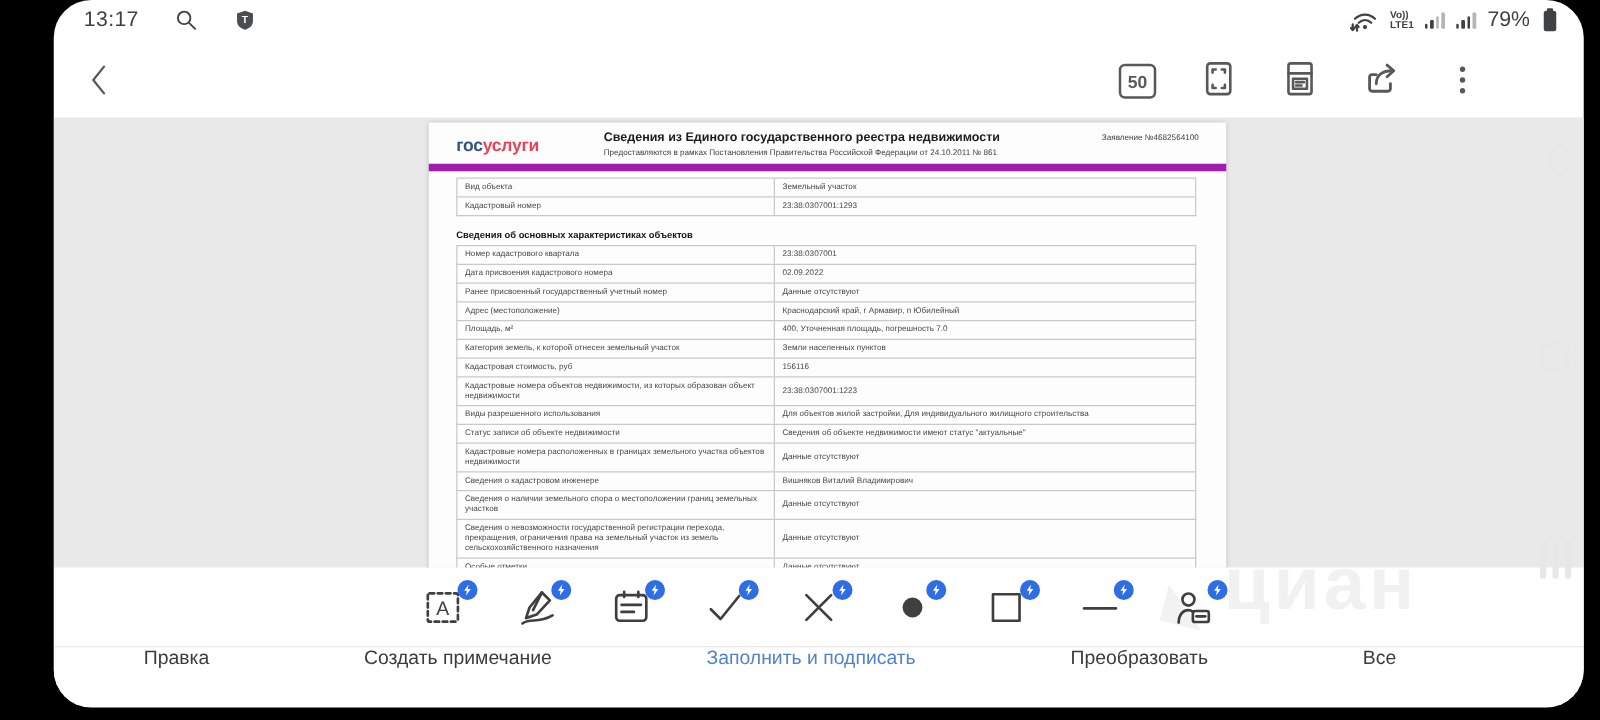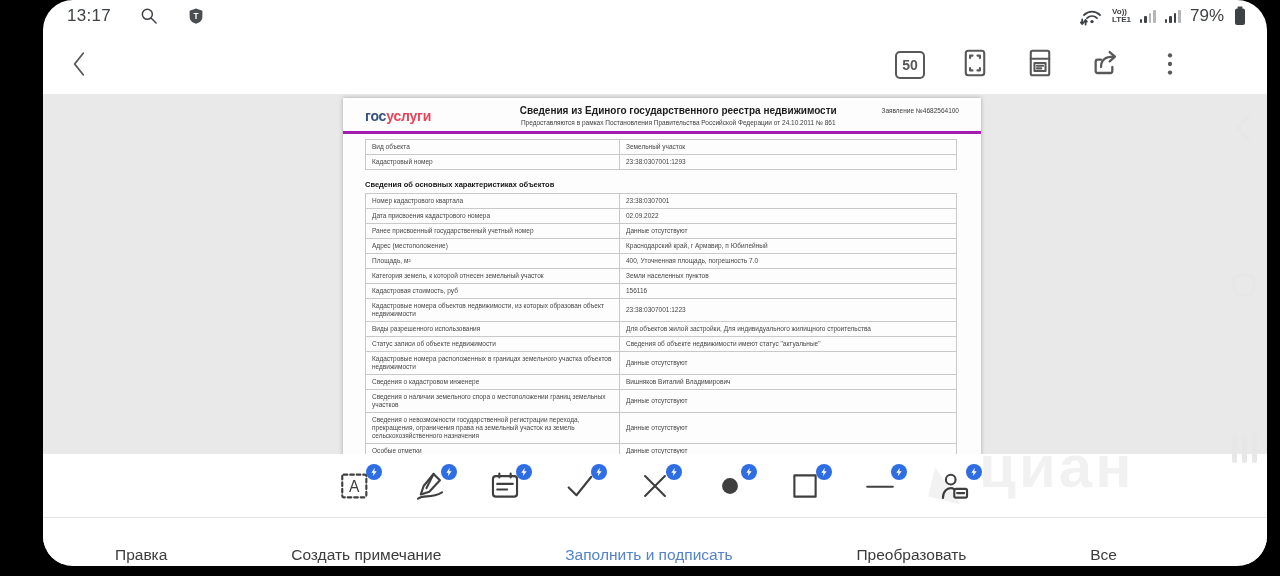--- a/index.html
+++ b/index.html
@@ -27,24 +27,24 @@
   .tb-btn { display:flex; align-items:flex-end; justify-content:center; width:34px; height:34px; cursor:pointer; }
   .page-box { width:30px; height:28px; border:2px solid #585858; border-radius:5px;
               display:flex; align-items:center; justify-content:center;
               font-size:14px; font-weight:bold; color:#585858; }
 
   
   .viewer { position:relative; height:360px; background:#e9e9e9; overflow:hidden; }
   .page { position:absolute; left:300px; top:4px; width:638px; min-height:520px;
           background:#fdfdfd; box-shadow:0 0 4px rgba(0,0,0,.28); }
   .doc-header { display:flex; align-items:flex-start; padding:7px 22px 5px 22px;
-                border-bottom:3px solid #a21caf; }
+                border-bottom:6px solid #a21caf; }
   .logo { font-size:14px; font-weight:bold; letter-spacing:-.2px; margin-top:3px; width:112px; }
   .logo .b { color:#33527e; } .logo .r { color:#e8455a; }
-  .doc-titles { flex:1; padding-left:6px;text-align:center; }
+  .doc-titles { flex:1; padding-left:6px; }
   .doc-title { font-size:10px; font-weight:bold; color:#1c1c1c; }
   .doc-subtitle { font-size:6.5px; color:#3d3d3d; margin-top:3px; }
   .app-number { font-size:6.5px; color:#3d3d3d; margin-top:2px; white-space:nowrap; padding-left:8px; }
   .doc-body { padding:5px 24px 0 22px; color:#474747; }
   .dtable { border-top:1px solid #c9c9c9; }
   .trow { display:flex; border:1px solid #c9c9c9; border-top:none; align-items:stretch; }
   .tcell { font-size:6.5px; line-height:8px; padding:3px 6px; display:flex; align-items:center; }
   .tlabel { width:254px; border-right:1px solid #c9c9c9; }
   .tvalue { flex:1; }
   .section-h { font-size:7.5px; font-weight:bold; color:#141414; margin:10px 0 4px 0; }
@@ -62,21 +62,21 @@
 
   
   .anno-row { height:63px; display:flex; align-items:center; justify-content:center; gap:37px; background:#fff; }
   .tool { position:relative; width:38px; height:40px; display:flex; align-items:center; justify-content:center; cursor:pointer; }
   .badge { position:absolute; top:-2px; right:-8px; width:16px; height:16px; border-radius:50%;
            background:#2e6de3; display:flex; align-items:center; justify-content:center; }
 
   .divider { height:1px; background:#e3e3e3; }
 
   
-  .tabs-row { height:46px; display:flex; align-items:flex-end; justify-content:space-between;
+  .tabs-row { height:46px; display:flex; align-items:flex-start; justify-content:space-between;
               padding:0 150px 0 72px; background:#fff; }
   .tab { font-size:15.5px; color:#3c3c3c; cursor:pointer; white-space:nowrap; }
   .tab.active { color:#5282cd; }
 
   svg .st { stroke:#3f4245; stroke-width:1.8; fill:none; stroke-linecap:round; stroke-linejoin:round; }
   svg .tbst { stroke:#585858; stroke-width:1.7; fill:none; stroke-linecap:round; stroke-linejoin:round; }
   svg .an { stroke:#3f3f3f; stroke-width:1.5; fill:none; stroke-linecap:round; stroke-linejoin:round; }
 </style>
 </head>
 <body>

